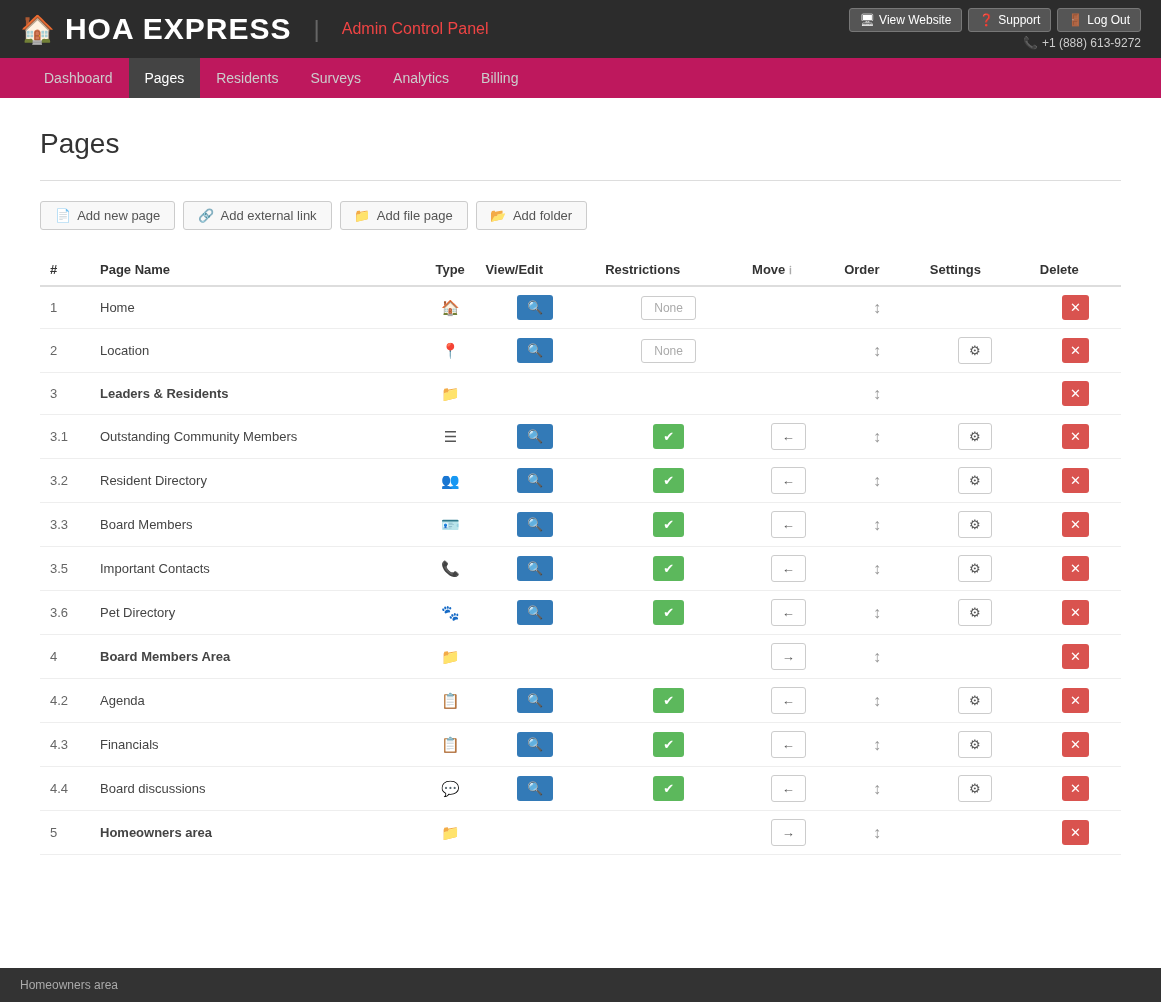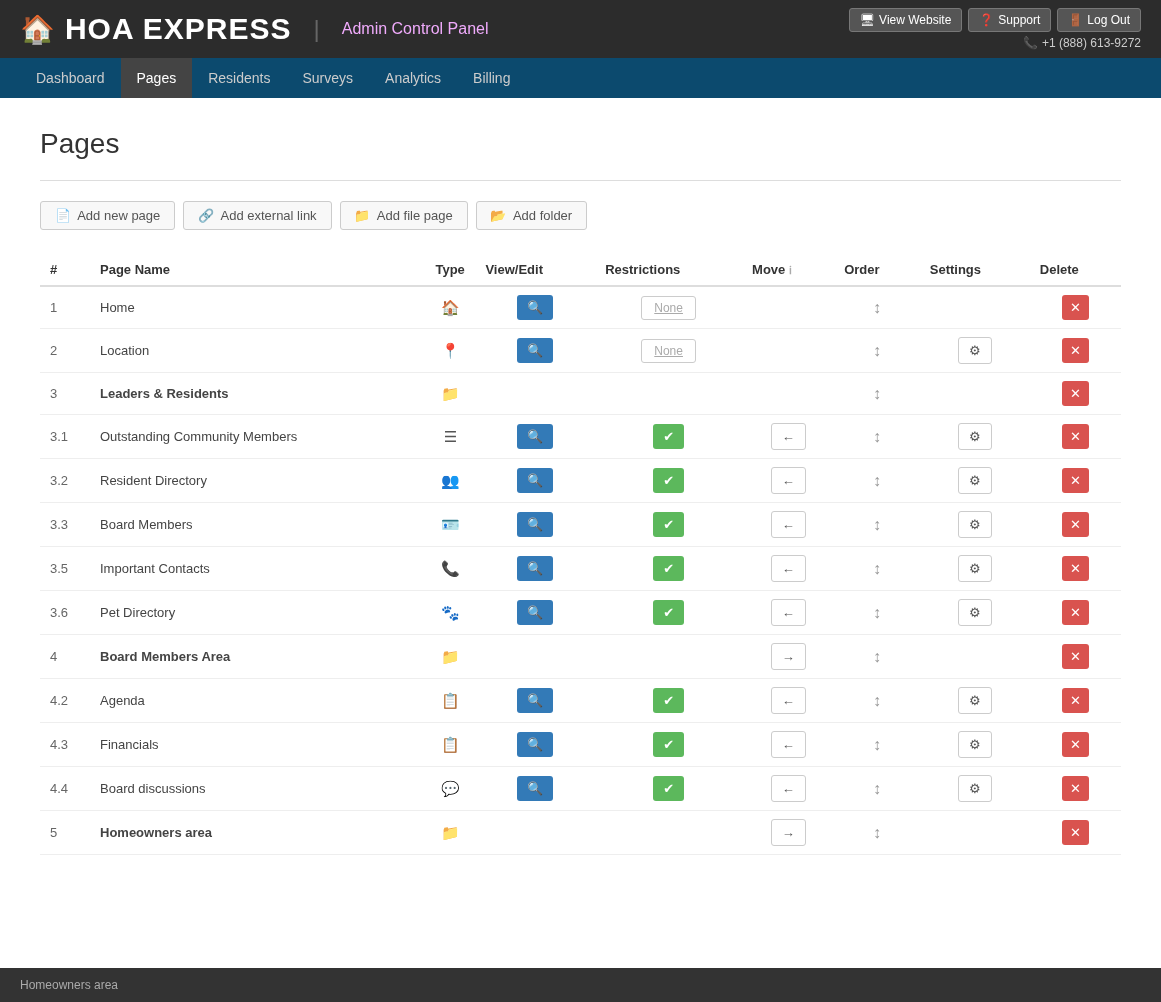--- a/index.html
+++ b/index.html
@@ -5,28 +5,28 @@
     * { box-sizing: border-box; margin: 0; padding: 0; }
     body { font-family: Arial, sans-serif; font-size: 14px; background: #fff; color: #333; }
 
     
     .header { background: #2c2c2c; display: flex; align-items: center; justify-content: space-between; padding: 8px 20px; }
     .header-left { display: flex; align-items: center; gap: 12px; }
     .logo-area { display: flex; align-items: center; gap: 10px; }
     .logo-icon { color: #fff; font-size: 28px; }
     .logo-text { color: #fff; font-size: 30px; font-weight: bold; letter-spacing: 1px; }
     .divider-v { color: #666; font-size: 24px; margin: 0 10px; }
-    .admin-title { color: #f0abfc; font-size: 16px; }
+    .admin-title { color: #ef4444; font-size: 16px; }
     .header-right { display: flex; flex-direction: column; align-items: flex-end; gap: 4px; }
     .header-buttons { display: flex; gap: 6px; }
     .hdr-btn { background: #555; color: #fff; border: 1px solid #777; border-radius: 3px; padding: 4px 10px; font-size: 12px; cursor: pointer; display: flex; align-items: center; gap: 4px; }
     .phone-area { color: #ccc; font-size: 12px; display: flex; align-items: center; gap: 4px; }
 
     
-    .nav { background: #0c4a6e; display: flex; padding: 0 20px; }
+    .nav { background: #be185d; display: flex; padding: 0 28px; }
     .nav-item { color: #ccc; padding: 12px 16px; cursor: pointer; font-size: 14px; text-decoration: none; display: block; }
     .nav-item.active { color: #fff; background: #444; }
 
     
     .main { padding: 30px 40px; }
     .page-title { font-size: 28px; font-weight: 300; color: #333; margin-bottom: 20px; }
     .divider-h { border: none; border-top: 1px solid #ddd; margin-bottom: 20px; }
 
     
     .actions { display: flex; gap: 8px; margin-bottom: 24px; }
@@ -41,21 +41,21 @@
     td.type-icon { font-size: 15px; color: #555; width: 50px; }
     td.center { text-align: center; }
 
     
     .btn-blue { background: #337ab7; color: #fff; border: none; border-radius: 3px; padding: 5px 10px; cursor: pointer; font-size: 13px; }
     .btn-green { background: #5cb85c; color: #fff; border: none; border-radius: 3px; padding: 5px 10px; cursor: pointer; font-size: 13px; }
     .btn-red { background: #d9534f; color: #fff; border: none; border-radius: 3px; padding: 5px 8px; cursor: pointer; font-size: 13px; }
     .btn-default { background: #fff; color: #555; border: 1px solid #ccc; border-radius: 3px; padding: 5px 10px; cursor: pointer; font-size: 13px; }
     .btn-arrow { background: #fff; color: #555; border: 1px solid #ccc; border-radius: 3px; padding: 5px 10px; cursor: pointer; font-size: 13px; }
 
-    .restriction-none { border: 1px solid #ccc; border-radius: 3px; padding: 4px 10px; color: #aaa; font-size: 12px; background: #fff; display: inline-block; min-width: 55px; text-align: center; text-decoration: underline; }
+    .restriction-none { border: 1px solid #ccc; border-radius: 3px; padding: 4px 10px; color: #aaa; font-size: 12px; background: #fff; display: inline-block; min-width: 55px; text-align: center; }
 
     
     .footer { background: #333; color: #aaa; font-size: 12px; padding: 10px 20px; position: fixed; bottom: 0; width: 100%; }
     .footer a { color: #aaa; text-decoration: none; }
 
     .info-icon { color: #aaa; font-size: 11px; cursor: help; }
   </style>
 </head>
 <body>
 

